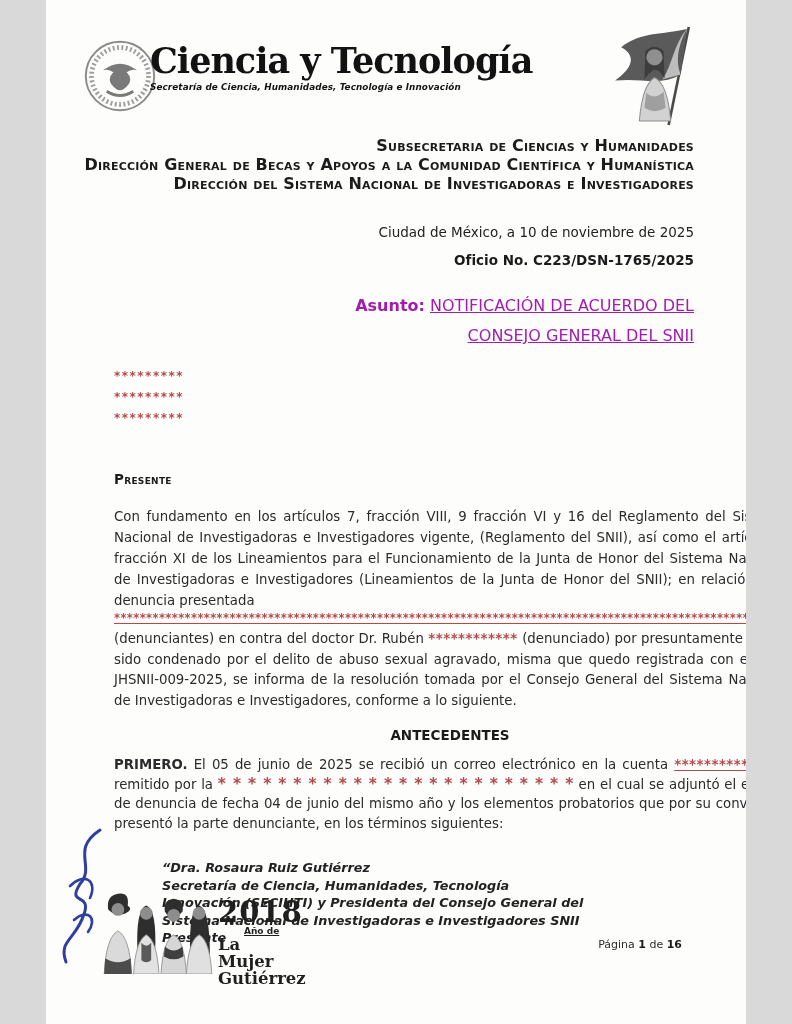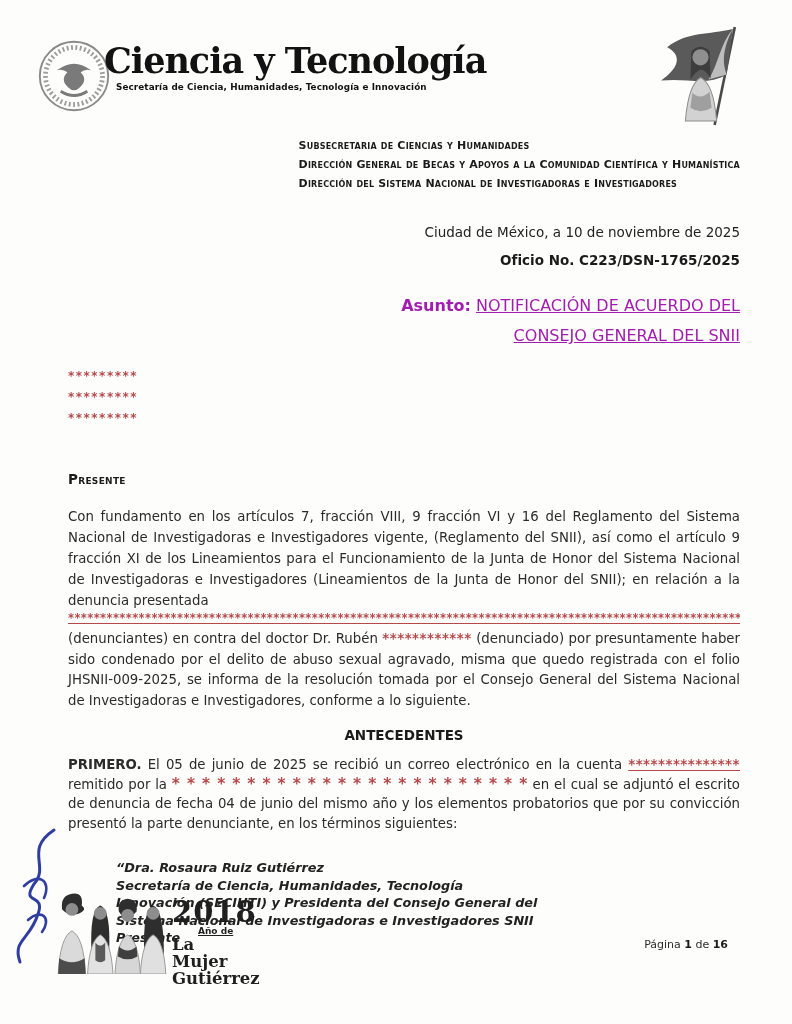--- a/index.html
+++ b/index.html
@@ -1,34 +1,34 @@
 <!DOCTYPE html>
 <html lang="es"><head>
 <meta charset="utf-8">
 <style>
   html,body { margin:0; padding:0; background:#d9d9d9; }
   .page {
-    position:relative; width:792px; height:1024px; margin:0 auto;
+    position:relative; width:700px; height:1024px; margin:0 auto;
     background:#fdfdfc; overflow:hidden;
     font-family:"DejaVu Sans", sans-serif; color:#2e2e2e;
   }
   
   .seal { position:absolute; left:36px; top:38px; width:76px; height:76px; }
   .brand { position:absolute; left:104px; top:42px; }
   .brand-name {
     font-family:"DejaVu Serif", serif; font-weight:bold; font-size:35px;
     letter-spacing:-1px; color:#121212; line-height:38px;
   }
-  .brand-sub { font-size:8.8px; font-weight:bold; color:#121212; margin:2px 0 0 12px; letter-spacing:0.1px; }
+  .brand-sub { font-size:8.8px; font-weight:bold; color:#121212; margin:2px 0 0 0; letter-spacing:0.1px;font-style:italic; }
   .flagwoman { position:absolute; right:38px; top:22px; width:106px; height:106px; }
 
   
   .addressee {
-    position:absolute; top:136px; right:52px; text-align:left;
-    font-weight:bold; font-variant:small-caps; font-size:11px;
+    position:absolute; top:136px; right:52px; text-align:right;
+    font-weight:bold; font-variant:small-caps; font-size:16px;
     line-height:19px; color:#1b1b1b; letter-spacing:0.2px;
   }
   .dateline { position:absolute; top:224px; right:52px; font-size:13.5px; color:#222; }
   .oficio   { position:absolute; top:252px; right:52px; font-size:13.5px; font-weight:bold; color:#1b1b1b;text-align:right; }
   .asunto   { position:absolute; top:291px; right:52px; text-align:right; font-size:16px; line-height:30px; color:#a21caf; }
   .asunto .lbl { font-weight:bold; }
   .asunto .uline { text-decoration:underline; }
   .redact-block {
     position:absolute; top:366px; left:68px; color:#b5494a; font-weight:bold;
     font-size:12px; line-height:21px; letter-spacing:1.5px;

